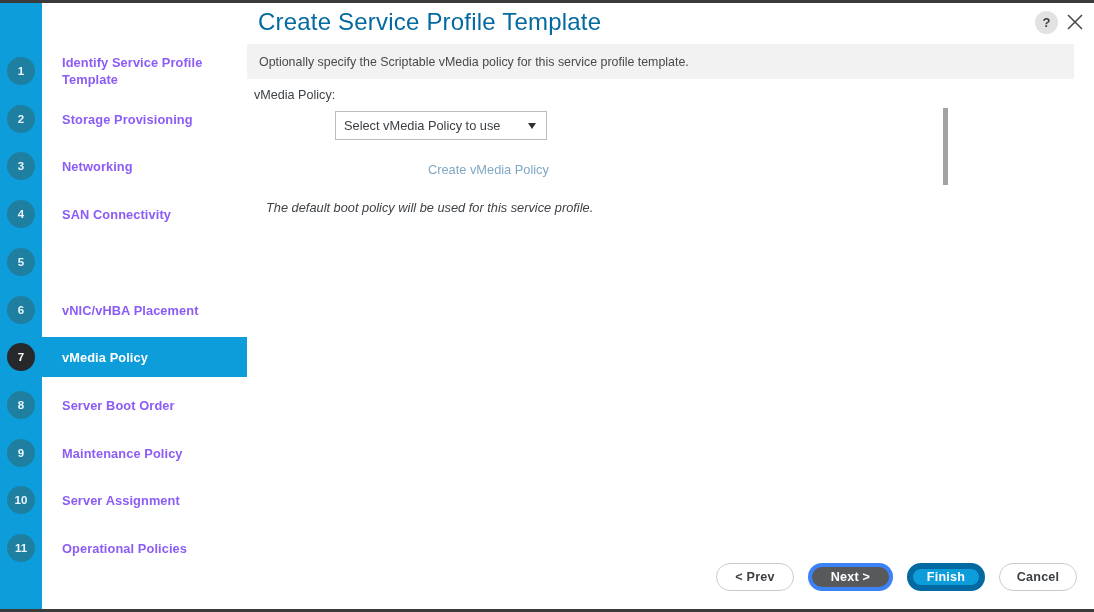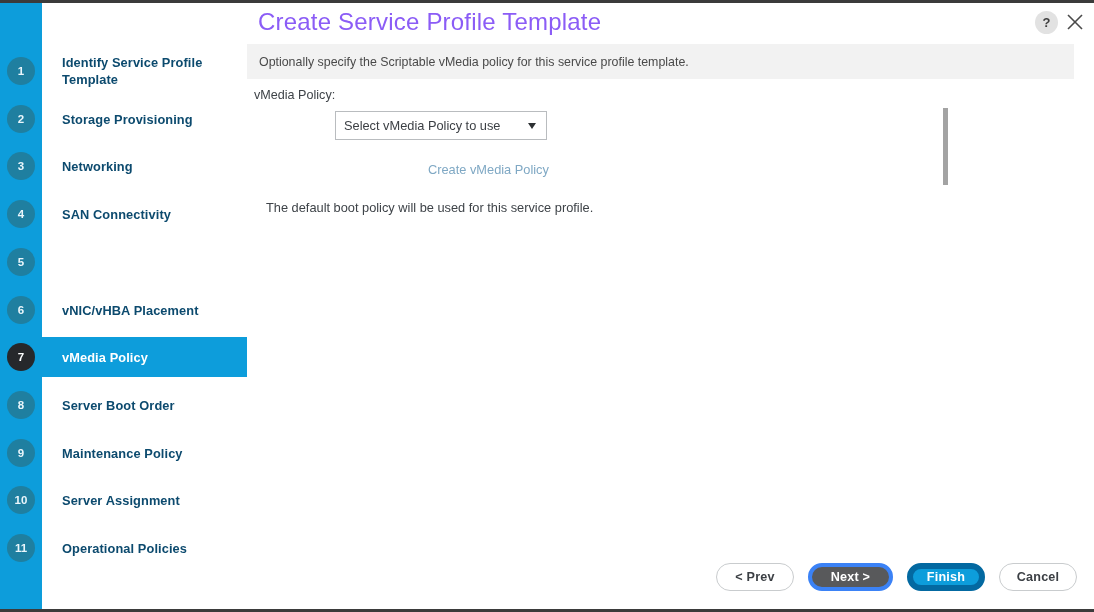--- a/index.html
+++ b/index.html
@@ -42,21 +42,21 @@
     width:28px;height:28px;border-radius:50%;
     background:#1f7fa0;
     color:#eaf6fb;
     font-size:11.5px;font-weight:bold;
     display:flex;align-items:center;justify-content:center;
     letter-spacing:0;
   }
   .step-label{
     position:absolute;left:62px;right:10px;top:50%;
     transform:translateY(-50%);
-    font-size:12.8px;font-weight:bold;color:#0c4a6e;
+    font-size:12.8px;font-weight:bold;color:#8b5cf6;
     line-height:17px;
     letter-spacing:0.1px;
   }
   .step.active .step-band{
     position:absolute;left:42px;top:0;width:205px;height:40px;
     background:#0d9ddb;
   }
   .step.active .step-badge{
     background:#26282b;color:#ffffff;z-index:3;
   }
@@ -67,21 +67,21 @@
   
   #main{
     position:absolute;left:247px;top:0;right:0;bottom:0;
     background:#ffffff;
   }
   #title-bar{
     position:absolute;left:0;top:0;right:0;height:41px;
   }
   #page-title{
     position:absolute;left:11px;top:5px;
-    font-size:24px;color:#8b5cf6;font-weight:normal;
+    font-size:24px;color:#0369a1;font-weight:normal;
     letter-spacing:0.2px;
   }
   #help-button{
     position:absolute;right:36px;top:8px;
     width:23px;height:23px;border-radius:50%;
     background:#e2e2e2;
     display:flex;align-items:center;justify-content:center;
     font-size:13px;font-weight:bold;color:#3d3d3d;
     cursor:pointer;
   }
@@ -136,20 +136,21 @@
   #create-policy-link{
     position:absolute;left:181px;top:83px;
     font-size:12.8px;color:#7fa8c4;
     cursor:pointer;
     white-space:nowrap;
   }
   #boot-policy-note{
     position:absolute;left:19px;top:121px;
     font-size:12.8px;color:#3e4348;
     white-space:nowrap;
+    font-style:italic;
   }
   #content-scrollbar{
     position:absolute;left:696px;top:29px;
     width:5px;height:77px;
     background:#a3a3a3;
     cursor:pointer;
   }
 
   
   #footer{

